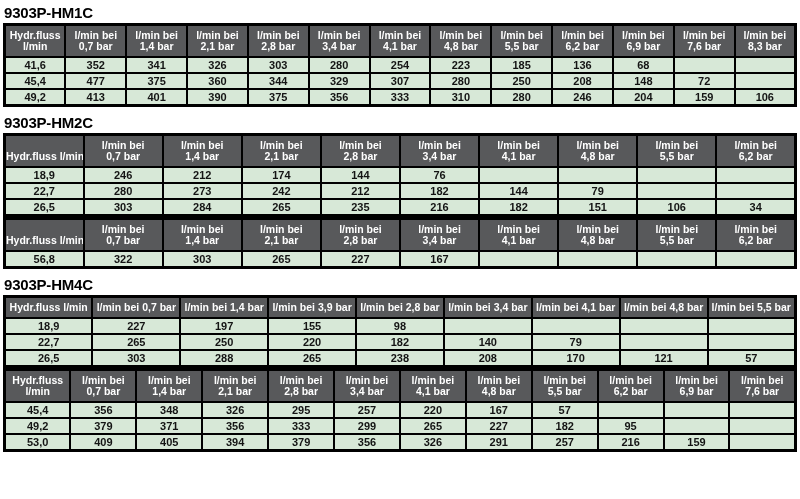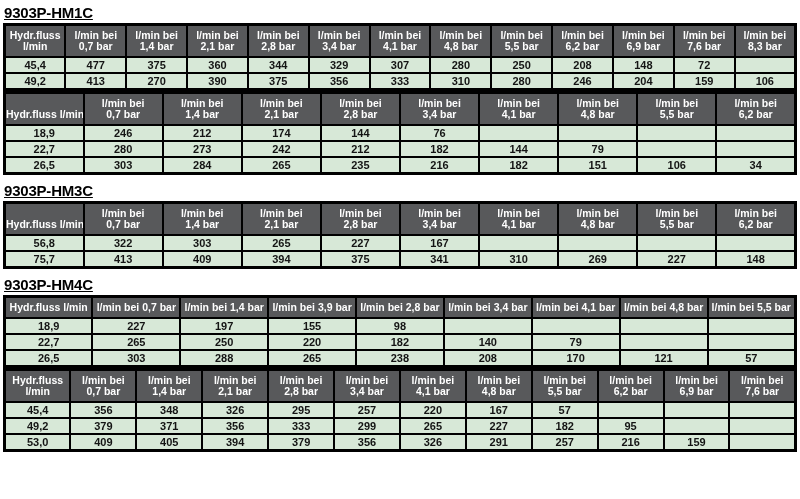--- a/index.html
+++ b/index.html
@@ -17,21 +17,20 @@
   }
   .sheet{padding:2px 3px 0 3px;}
   .section{margin:0;}
   .title{
     font-size:15px;
     font-weight:bold;
     color:#000;
     line-height:13px;
     letter-spacing:-0.2px;
     margin:9px 0 4px 1px;
-    text-decoration:underline;
   }
   .section:first-child .title{margin-top:4px;}
   table.flow-table{
     width:100%;
     border-collapse:collapse;
     table-layout:fixed;
     border:3px solid var(--border);
     background:#fff;
   }
   table.flow-table th{
@@ -123,53 +122,69 @@
               <div class="hl">7,6 bar</div>
             </th>
             <th>
               <div class="hl">l/min bei</div>
               <div class="hl">8,3 bar</div>
             </th>
           </tr>
         </thead>
         <tbody>
           <tr>
+            <td>41,6</td>
+            <td>352</td>
+            <td>341</td>
+            <td>326</td>
+            <td>303</td>
+            <td>280</td>
+            <td>254</td>
+            <td>223</td>
+            <td>185</td>
+            <td>136</td>
+            <td>68</td>
+            <td></td>
+            <td></td>
+          </tr>
+          <tr>
             <td>45,4</td>
             <td>477</td>
             <td>375</td>
             <td>360</td>
             <td>344</td>
             <td>329</td>
             <td>307</td>
             <td>280</td>
             <td>250</td>
             <td>208</td>
             <td>148</td>
             <td>72</td>
             <td></td>
           </tr>
           <tr>
             <td>49,2</td>
             <td>413</td>
-            <td>270</td>
+            <td>401</td>
             <td>390</td>
             <td>375</td>
             <td>356</td>
             <td>333</td>
             <td>310</td>
             <td>280</td>
             <td>246</td>
             <td>204</td>
             <td>159</td>
             <td>106</td>
           </tr>
         </tbody>
       </table>
     </section>
     <section class="section">
+      <h2 class="title">9303P-HM2C</h2>
       <table class="flow-table">
         <thead>
           <tr>
             <th class="valign-bottom">
               <div class="hl">Hydr.fluss l/min</div>
             </th>
             <th>
               <div class="hl">l/min bei</div>
               <div class="hl">0,7 bar</div>
             </th>
@@ -241,21 +256,20 @@
             <td>216</td>
             <td>182</td>
             <td>151</td>
             <td>106</td>
             <td>34</td>
           </tr>
         </tbody>
       </table>
     </section>
     <section class="section">
-      <h2 class="title">9303P-HM3C</h2>
       <table class="flow-table">
         <thead>
           <tr>
             <th class="valign-bottom">
               <div class="hl">Hydr.fluss l/min</div>
             </th>
             <th>
               <div class="hl">l/min bei</div>
               <div class="hl">0,7 bar</div>
             </th>
@@ -298,32 +312,20 @@
             <td>56,8</td>
             <td>322</td>
             <td>303</td>
             <td>265</td>
             <td>227</td>
             <td>167</td>
             <td></td>
             <td></td>
             <td></td>
             <td></td>
-          </tr>
-          <tr>
-            <td>75,7</td>
-            <td>413</td>
-            <td>409</td>
-            <td>394</td>
-            <td>375</td>
-            <td>341</td>
-            <td>310</td>
-            <td>269</td>
-            <td>227</td>
-            <td>148</td>
           </tr>
         </tbody>
       </table>
     </section>
     <section class="section">
       <h2 class="title">9303P-HM4C</h2>
       <table class="flow-table">
         <thead>
           <tr>
             <th>

